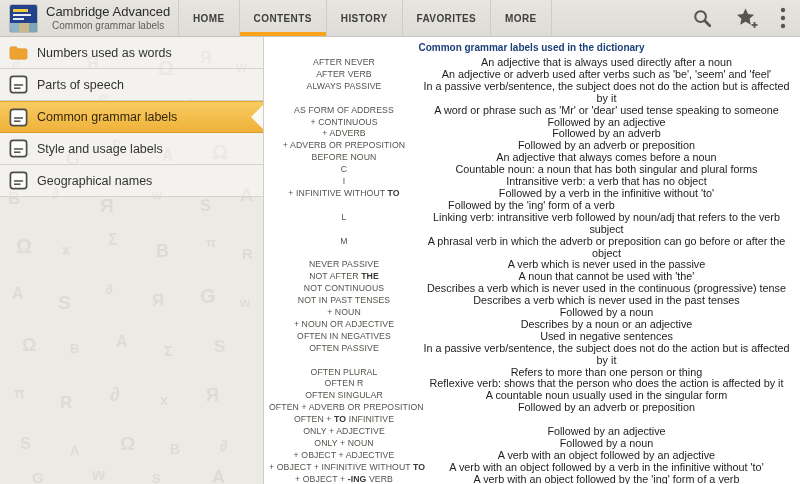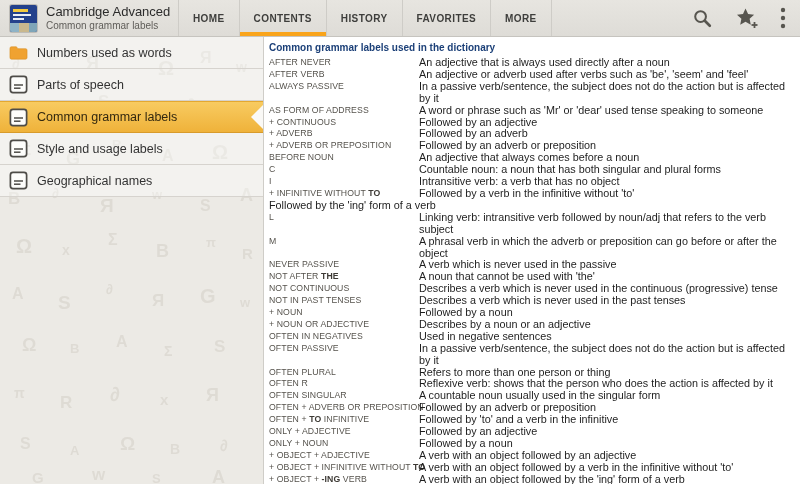--- a/index.html
+++ b/index.html
@@ -1,17 +1,17 @@
 <!DOCTYPE html>
 <html><head>
 <meta charset="utf-8">
 <style>
   html,body{margin:0;padding:0;background:#fff;}
   .screen{width:800px;height:484px;overflow:hidden;position:relative;
-          font-family:"Liberation Sans",sans-serif;background:#fff;}
+          font-family:"Liberation Sans",sans-serif;background:#fff;text-align:center;}
 
   
   .actionbar{height:36px;background:linear-gradient(#E7E5E0,#DEDCD7);
              border-bottom:1px solid #C6C4BF;display:flex;align-items:stretch;}
   .title-group{display:flex;align-items:center;gap:9px;padding:0 10px;width:158px;flex:none;}
   .app-icon{width:27px;height:27px;border-radius:2px;background:#24418C;position:relative;
             overflow:hidden;flex:none;box-shadow:0 0 0 1px #BDBBB6;}
   .app-icon .bar1{position:absolute;left:3px;top:4px;width:15px;height:3px;background:#F3C93F;}
   .app-icon .bar2{position:absolute;left:3px;top:9px;width:18px;height:2px;background:#E9EDF5;}
   .app-icon .bar3{position:absolute;left:3px;top:13px;width:11px;height:2px;background:#E9EDF5;}
@@ -320,21 +320,20 @@
           <div class="row">
             <div class="lab"><span>OFTEN SINGULAR</span></div>
             <div class="desc">A countable noun usually used in the singular form</div>
           </div>
           <div class="row">
             <div class="lab"><span>OFTEN + ADVERB OR PREPOSITION</span></div>
             <div class="desc">Followed by an adverb or preposition</div>
           </div>
           <div class="row">
             <div class="lab"><span>OFTEN + </span><b>TO</b><span> INFINITIVE</span></div>
-            <div class="desc">Followed by 'to' and a verb in the infinitive</div>
           </div>
           <div class="row">
             <div class="lab"><span>ONLY + ADJECTIVE</span></div>
             <div class="desc">Followed by an adjective</div>
           </div>
           <div class="row">
             <div class="lab"><span>ONLY + NOUN</span></div>
             <div class="desc">Followed by a noun</div>
           </div>
           <div class="row">

